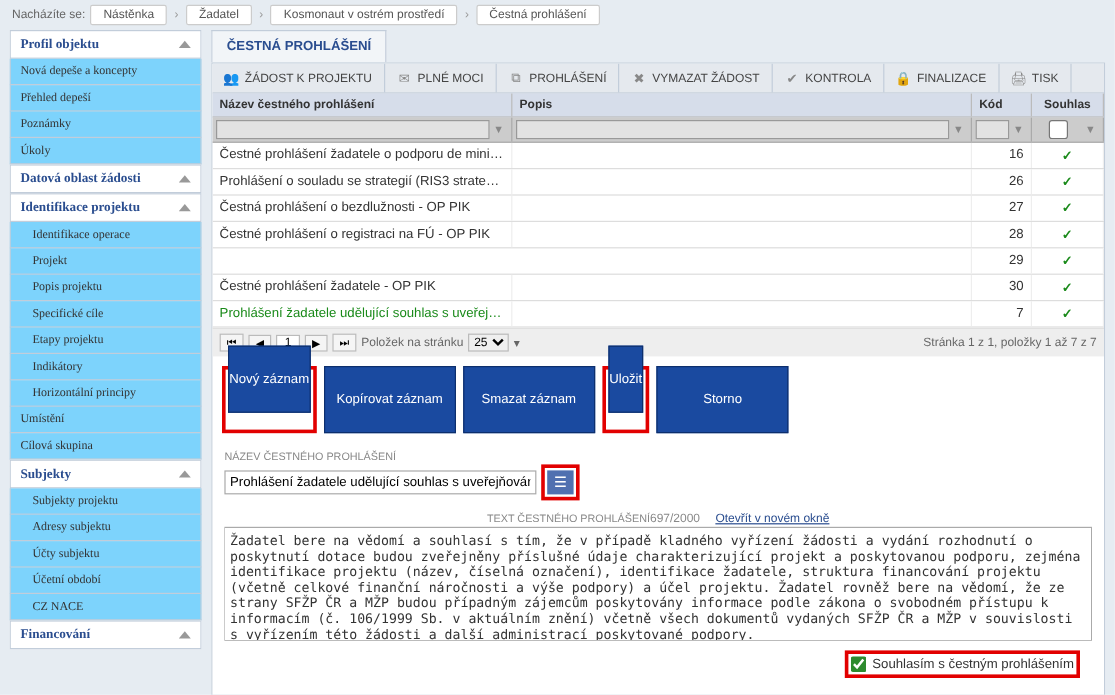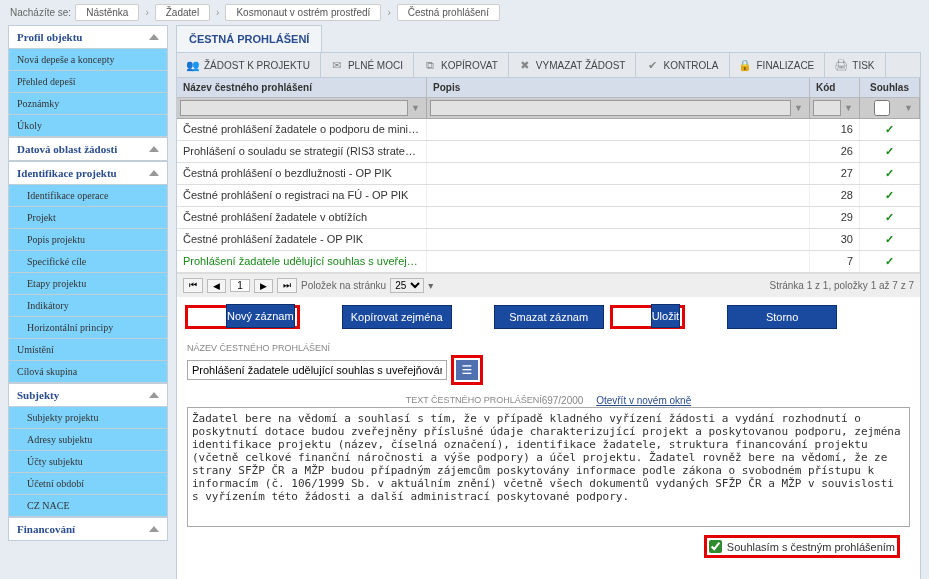--- a/index.html
+++ b/index.html
@@ -46,21 +46,21 @@
 .gc-souhlas { flex: 0 0 60px; text-align: center; color: #1a8a1a; font-weight: bold; }
 .grid-row.highlighted .gc-nazev { color: #1a8a1a; }
 
 .pager { display: flex; align-items: center; padding: 4px 6px; font-size: 10px; color: #666; gap: 4px; border-top: 1px solid #ddd; background: #eee; }
 .pager button { border: 1px solid #bbb; background: #f5f5f5; padding: 1px 5px; font-size: 9px; cursor: pointer; }
 .pager input { width: 20px; text-align: center; font-size: 10px; border: 1px solid #bbb; }
 .pager .info { margin-left: auto; font-size: 10px; }
 .pager select { font-size: 10px; border: 1px solid #bbb; }
 
 .action-bar { display: flex; gap: 6px; padding: 8px; }
-.action-bar .btn { background: #1a4aa0; color: #fff; border: 1px solid #0d2f6d; padding: 5px 0; width: 110px; text-align: center; font-size: 11px; cursor: pointer; margin-left: 36px; }
+.action-bar .btn { background: #1a4aa0; color: #fff; border: 1px solid #0d2f6d; padding: 21px 0; width: 110px; text-align: center; font-size: 11px; cursor: pointer; }
 .red-box { border: 3px solid #e20000; padding: 2px; }
 
 .form-area { padding: 6px 10px; flex: 1; display: flex; flex-direction: column; overflow: hidden; }
 .form-label { font-size: 9px; color: #888; text-transform: uppercase; margin-bottom: 2px; }
 .name-row { display: flex; align-items: center; gap: 4px; }
 .name-row input { width: 260px; height: 20px; border: 1px solid #aaa; padding: 2px 4px; font-size: 11px; }
 .picker-btn { width: 22px; height: 20px; background: #5070b0; color: #fff; display: flex; align-items: center; justify-content: center; cursor: pointer; font-size: 12px; }
 
 .text-header { display: flex; justify-content: center; margin-top: 10px; font-size: 10px; }
 .text-header a { color: #2a4d8f; }
@@ -141,21 +141,21 @@
         <div class="tb">
             <span class="ic">👥</span>
             <span>ŽÁDOST K PROJEKTU</span>
           </div>
         <div class="tb">
             <span class="ic">✉</span>
             <span>PLNÉ MOCI</span>
           </div>
         <div class="tb">
             <span class="ic">⧉</span>
-            <span>KOPÍROVAT</span>
+            <span>PROHLÁŠENÍ</span>
           </div>
         <div class="tb">
             <span class="ic">✖</span>
             <span>VYMAZAT ŽÁDOST</span>
           </div>
         <div class="tb">
             <span class="ic">✔</span>
             <span>KONTROLA</span>
           </div>
         <div class="tb">
@@ -213,21 +213,20 @@
             <div class="gc gc-kod">27</div>
             <div class="gc gc-souhlas">✓</div>
           </div>
           <div class="grid-row">
             <div class="gc gc-nazev">Čestné prohlášení o registraci na FÚ - OP PIK</div>
             <div class="gc gc-popis"></div>
             <div class="gc gc-kod">28</div>
             <div class="gc gc-souhlas">✓</div>
           </div>
           <div class="grid-row">
-            <div class="gc gc-nazev">Čestné prohlášení žadatele v obtížích</div>
             <div class="gc gc-popis"></div>
             <div class="gc gc-kod">29</div>
             <div class="gc gc-souhlas">✓</div>
           </div>
           <div class="grid-row">
             <div class="gc gc-nazev">Čestné prohlášení žadatele - OP PIK</div>
             <div class="gc gc-popis"></div>
             <div class="gc gc-kod">30</div>
             <div class="gc gc-souhlas">✓</div>
           </div>
@@ -246,21 +245,21 @@
         <button>▶</button>
         <button>⏭</button>
         <span>Položek na stránku</span>
         <select><option>25</option></select>
         <span>▾</span>
         <span class="info">Stránka 1 z 1, položky 1 až 7 z 7</span>
       </div>
 
       <div class="action-bar">
         <span class="red-box"><span class="btn">Nový záznam</span></span>
-        <span class="btn">Kopírovat zejména</span>
+        <span class="btn">Kopírovat záznam</span>
         <span class="btn">Smazat záznam</span>
         <span class="red-box"><span class="btn">Uložit</span></span>
         <span class="btn">Storno</span>
       </div>
 
       <div class="form-area">
         <div class="form-label">NÁZEV ČESTNÉHO PROHLÁŠENÍ</div>
         <div class="name-row">
           <input type="text" value="Prohlášení žadatele udělující souhlas s uveřejňováním informací" style="">
           <span class="red-box">

